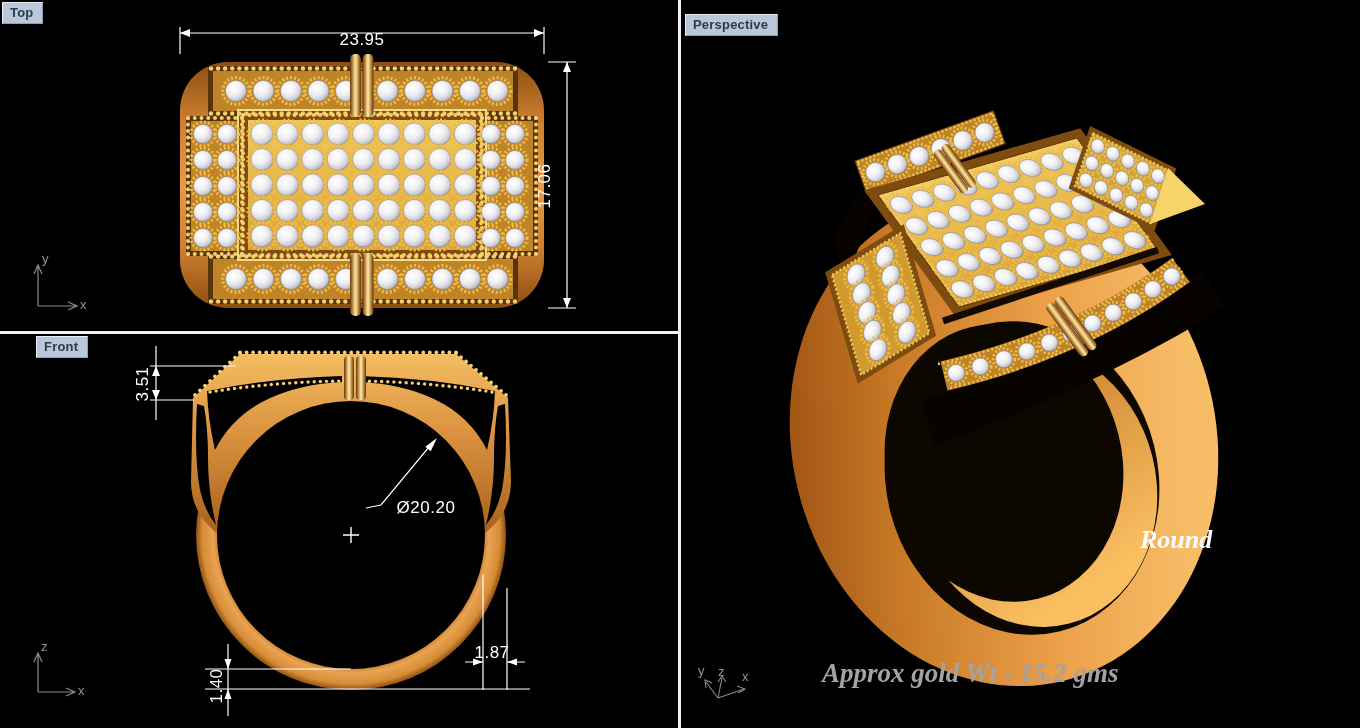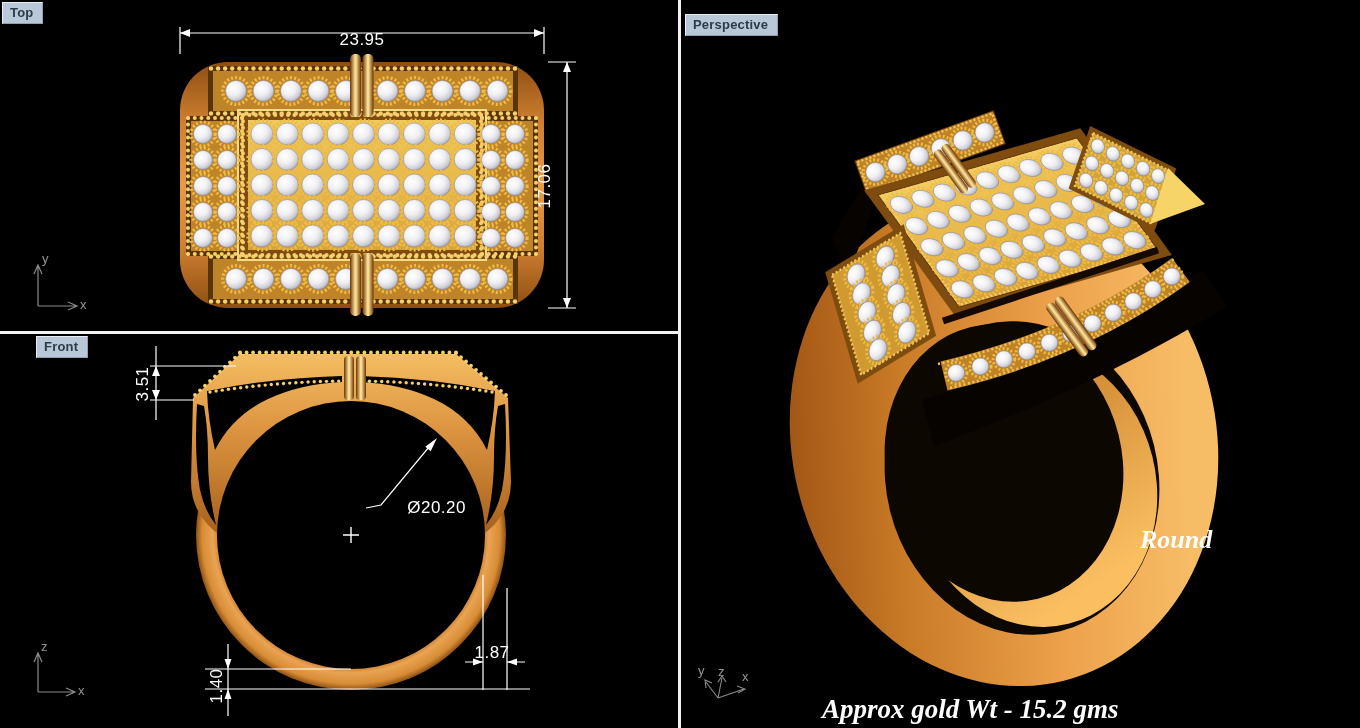--- a/index.html
+++ b/index.html
@@ -8,21 +8,21 @@
   .divider{position:absolute;background:#f2f2f2;z-index:40;}
   .tab{position:absolute;z-index:50;background:#b9c8d8;color:#2d3b49;font-weight:bold;
     font-size:13px;padding:2px 9px 3px 7px;border:1px solid #8fa0b0;
     border-top-color:#e8eef5;border-left-color:#e8eef5;letter-spacing:0.2px;}
   .dim{position:absolute;color:#ffffff;font-size:17px;letter-spacing:0.5px;z-index:30;
     text-align:center;white-space:nowrap;}
   .rot{transform:rotate(-90deg);transform-origin:center center;}
   .axis{position:absolute;color:#8f9499;font-size:13px;z-index:30;white-space:nowrap;}
   .note{position:absolute;color:#ffffff;font-family:"Liberation Serif",serif;
     font-weight:bold;font-style:italic;font-size:26px;z-index:30;white-space:nowrap;}
-  .note.red{color:#ffffff;font-size:27px;margin-top:36px;}
+  .note.red{color:#a3a3a3;font-size:27px;}
   svg{position:absolute;left:0;top:0;}
 </style>
 </head>
 <body>
 
 <div class="vp" id="vp-top" style="left:0;top:0;width:679px;height:331px;">
   <svg id="svg-top" width="679" height="331">
     <defs>
       <linearGradient id="gBandTop" x1="0" y1="0" x2="0" y2="1">
         <stop offset="0" stop-color="#8d4e12"></stop>
@@ -850,21 +850,21 @@
     <g stroke="#ffffff" stroke-width="1.2" fill="none">
       <path d="M205,337 H351 M205,357 H530 M228,312 V384"></path>
     </g>
     <path d="M228,337 L224.5,327 L231.5,327 Z M228,357 L224.5,367 L231.5,367 Z" fill="#ffffff"></path>
 
     <g stroke="#8a8a8a" stroke-width="1.2" fill="none">
       <path d="M38,360 V322 M38,360 H74 M34,330 L38,321 L42,330 M66,356 L75,360 L66,364"></path>
     </g>
   </svg>
   <div class="dim rot" style="left:118px;top:42px;width:50px;">3.51</div>
-  <div class="dim" style="left:386px;top:166px;width:80px;text-align:right;">Ø20.20</div>
+  <div class="dim" style="left:386px;top:166px;width:80px;text-align:center;">Ø20.20</div>
   <div class="dim" style="left:467px;top:311px;width:50px;">1.87</div>
   <div class="dim rot" style="left:192px;top:344px;width:50px;">1.40</div>
   <div class="axis" style="left:41px;top:307px;">z</div>
   <div class="axis" style="left:78px;top:351px;">x</div>
 </div>
 <div class="tab" style="left:2px;top:336px;margin-left:34px;">Front</div>
 
 <div class="divider" style="left:0;top:331px;width:681px;height:3px;"></div>
 <div class="divider" style="left:678px;top:0;width:3px;height:728px;"></div>
 

